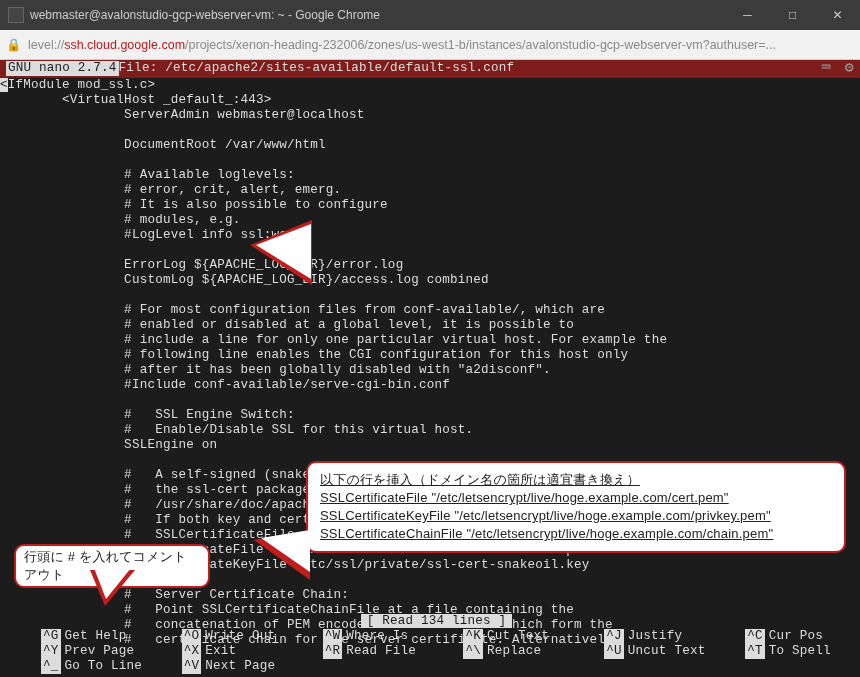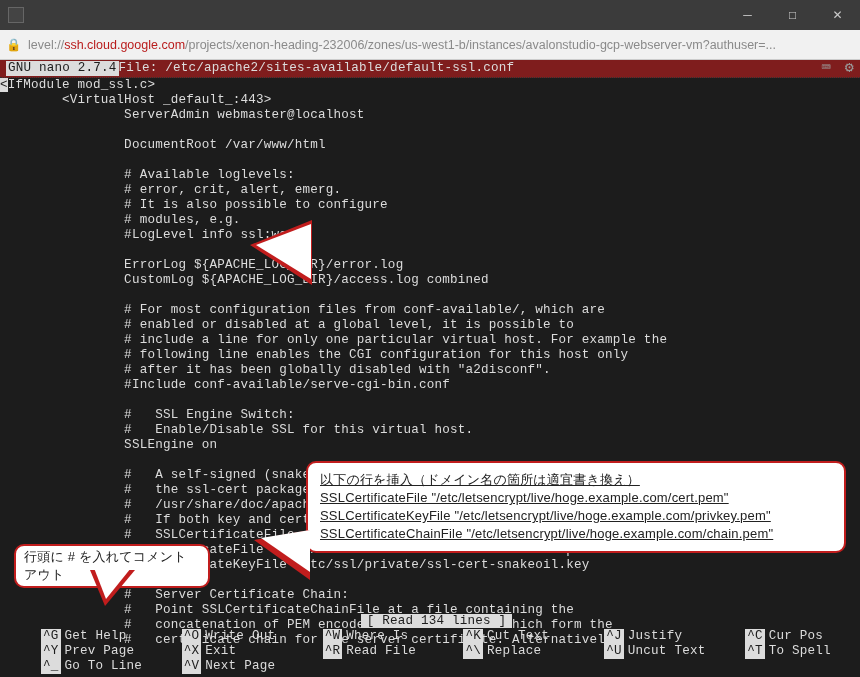--- a/index.html
+++ b/index.html
@@ -176,20 +176,21 @@
     border-left: 12px solid transparent;
     border-right: 25px solid transparent;
     border-top: 31px solid #fff;
   }
 </style>
 </head>
 <body>
 
 <div class="titlebar">
   <span class="title-icon"></span>
+  <span>webmaster@avalonstudio-gcp-webserver-vm: ~ - Google Chrome</span>
   <span class="spacer"></span>
   <div class="winbtn">─</div>
   <div class="winbtn">□</div>
   <div class="winbtn close">✕</div>
 </div>
 
 <div class="addrbar">
   <div class="lock">🔒</div>
   <div class="url">
     <span class="dim">level://</span><span class="main">ssh.cloud.google.com</span><span class="dim">/projects/xenon-heading-232006/zones/us-west1-b/instances/avalonstudio-gcp-webserver-vm?authuser=...</span>

